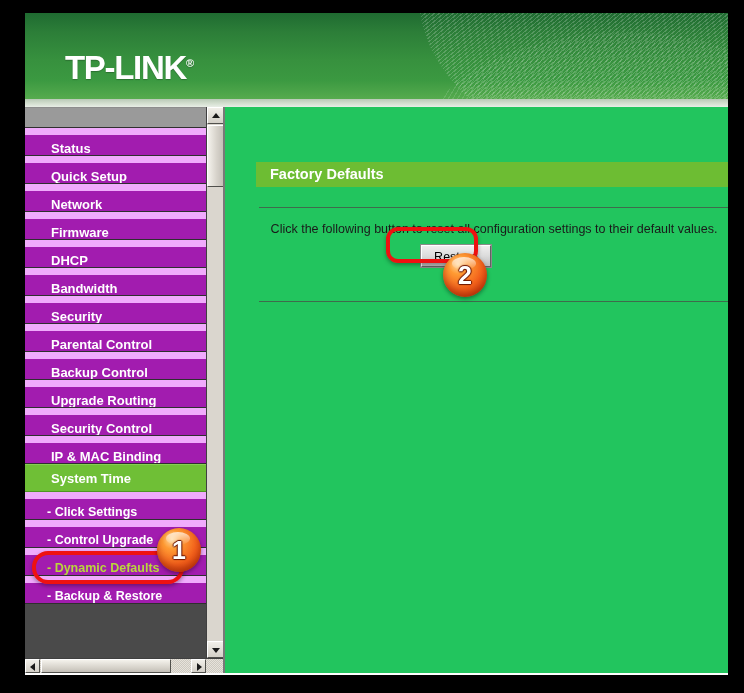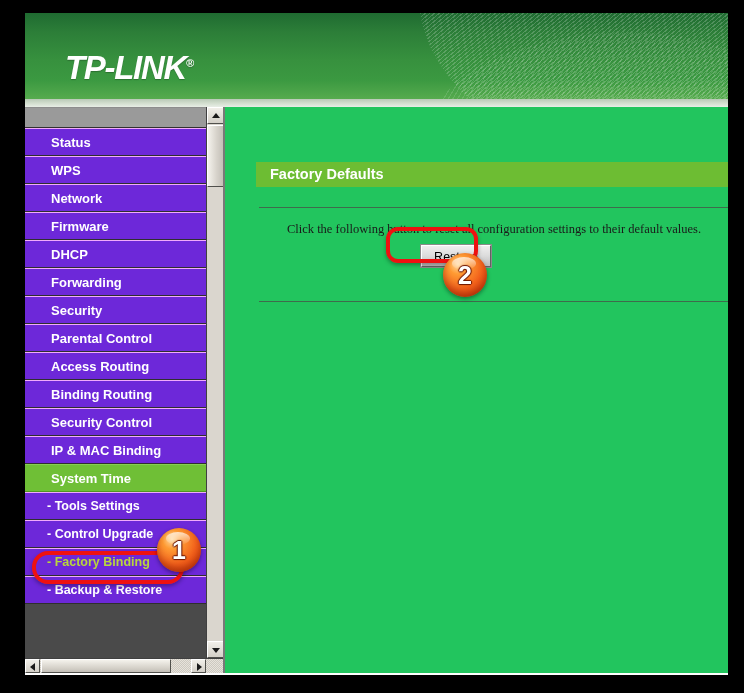--- a/index.html
+++ b/index.html
@@ -27,21 +27,20 @@
     overflow: hidden;
   }
 
   
   #banner {
     position: absolute;
     left: 0; top: 0;
     width: 703px; height: 86px;
     background: linear-gradient(to bottom, #1f6b31 0%, #2c7e38 22%, #37913e 55%, #3b9941 78%, #56ab4e 100%);
     overflow: hidden;
-    font-style: italic;
   }
   
   #banner .swoosh {
     position: absolute;
     right: -120px; top: -150px;
     width: 430px; height: 300px;
     border-radius: 50%;
     background: repeating-linear-gradient(
       -48deg,
       rgba(255,255,255,0.20) 0px,
@@ -111,23 +110,23 @@
     border-bottom: 1px solid #303030;
   }
   .menu-item {
     position: relative;
     height: 28px;
     line-height: 27px;
     padding-left: 26px;
     color: #ffffff;
     font-size: 13px;
     font-weight: bold;
-    background: #6d28d9;
+    background: #a21caf;
     border-bottom: 1px solid #2f2f2f;
-    border-top: 1px solid #f0abfc;
+    border-top: 7px solid #f0abfc;
     cursor: pointer;
     white-space: nowrap;
     overflow: hidden;
   }
   .menu-item.sub {
     padding-left: 22px;
     font-size: 12.5px;
   }
   .menu-item.active-parent {
     background: #6fbf36;
@@ -259,21 +258,20 @@
   #hr-top    { top: 100px; }
   #hr-bottom { top: 194px; }
   #instruction {
     position: absolute;
     left: 34px; top: 114px;
     width: 470px;
     text-align: center;
     color: #1a1a1a;
     font-size: 12.5px;
     line-height: 16px;
-    font-family: Liberation Serif, serif;
   }
   #restore-btn {
     position: absolute;
     left: 196px; top: 138px;
     width: 70px; height: 22px;
     background: linear-gradient(to bottom, #efefef 0%, #dcdcdc 48%, #bdbdbd 100%);
     border: 1px solid #ffffff;
     border-right-color: #636363;
     border-bottom-color: #636363;
     outline: 1px solid #8a8a8a;
@@ -345,35 +343,35 @@
       <div class="swoosh2"></div>
       <div class="arcline"></div>
       <div id="logo"><span>TP-LINK</span><span class="reg">®</span></div>
     </div>
     <div id="banner-foot"></div>
 
     <div id="menu-wrap">
       <div id="menu-head"></div>
       <div id="menu-list">
           <div class="menu-item">Status</div>
-          <div class="menu-item">WPS</div>
+          <div class="menu-item">Quick Setup</div>
           <div class="menu-item">Network</div>
           <div class="menu-item">Firmware</div>
           <div class="menu-item">DHCP</div>
-          <div class="menu-item">Forwarding</div>
+          <div class="menu-item">Bandwidth</div>
           <div class="menu-item">Security</div>
           <div class="menu-item">Parental Control</div>
-          <div class="menu-item">Access Routing</div>
-          <div class="menu-item">Binding Routing</div>
+          <div class="menu-item">Backup Control</div>
+          <div class="menu-item">Upgrade Routing</div>
           <div class="menu-item">Security Control</div>
           <div class="menu-item">IP &amp; MAC Binding</div>
           <div class="menu-item active-parent">System Time</div>
-          <div class="menu-item sub">- Tools Settings</div>
+          <div class="menu-item sub">- Click Settings</div>
           <div class="menu-item sub">- Control Upgrade</div>
-          <div class="menu-item sub active-sub">- Factory Binding</div>
+          <div class="menu-item sub active-sub">- Dynamic Defaults</div>
           <div class="menu-item sub">- Backup &amp; Restore</div>
         </div>
     </div>
 
     <div id="vscroll">
       <div id="sb-track"></div>
       <div id="sb-thumb"></div>
       <div class="sb-btn" id="sb-up">
         <span class="sb-arrow"></span>
       </div>

